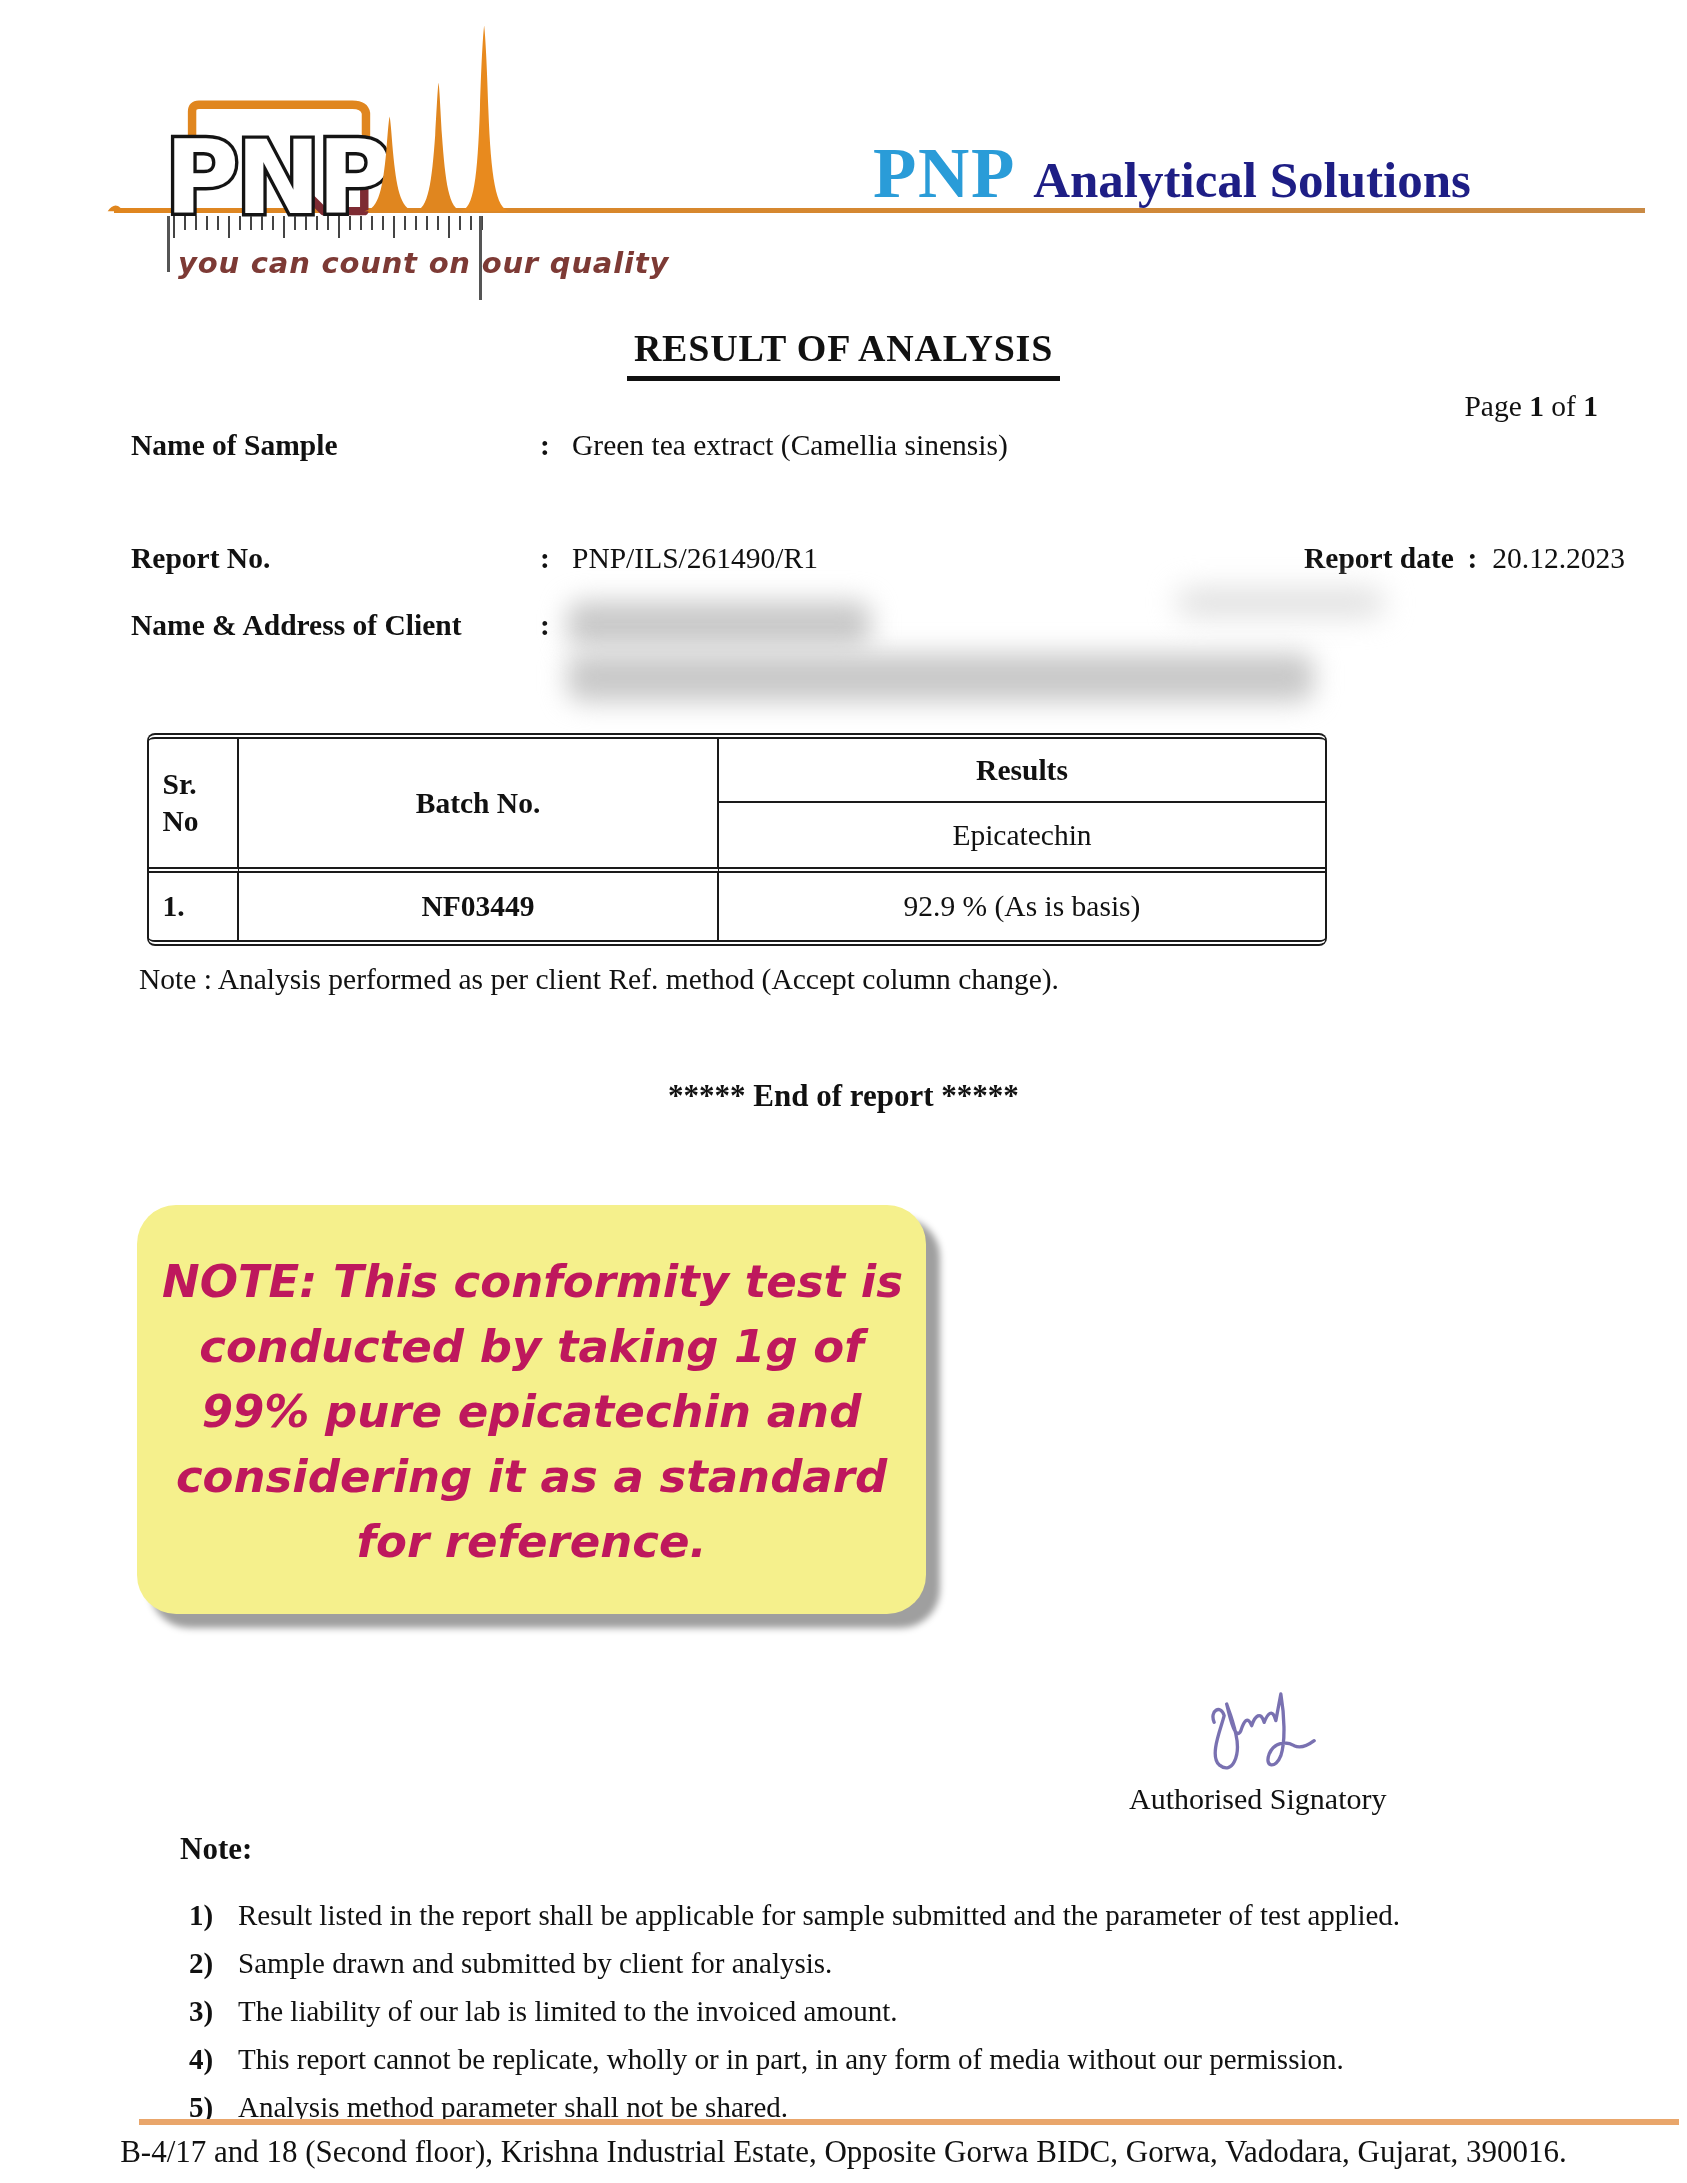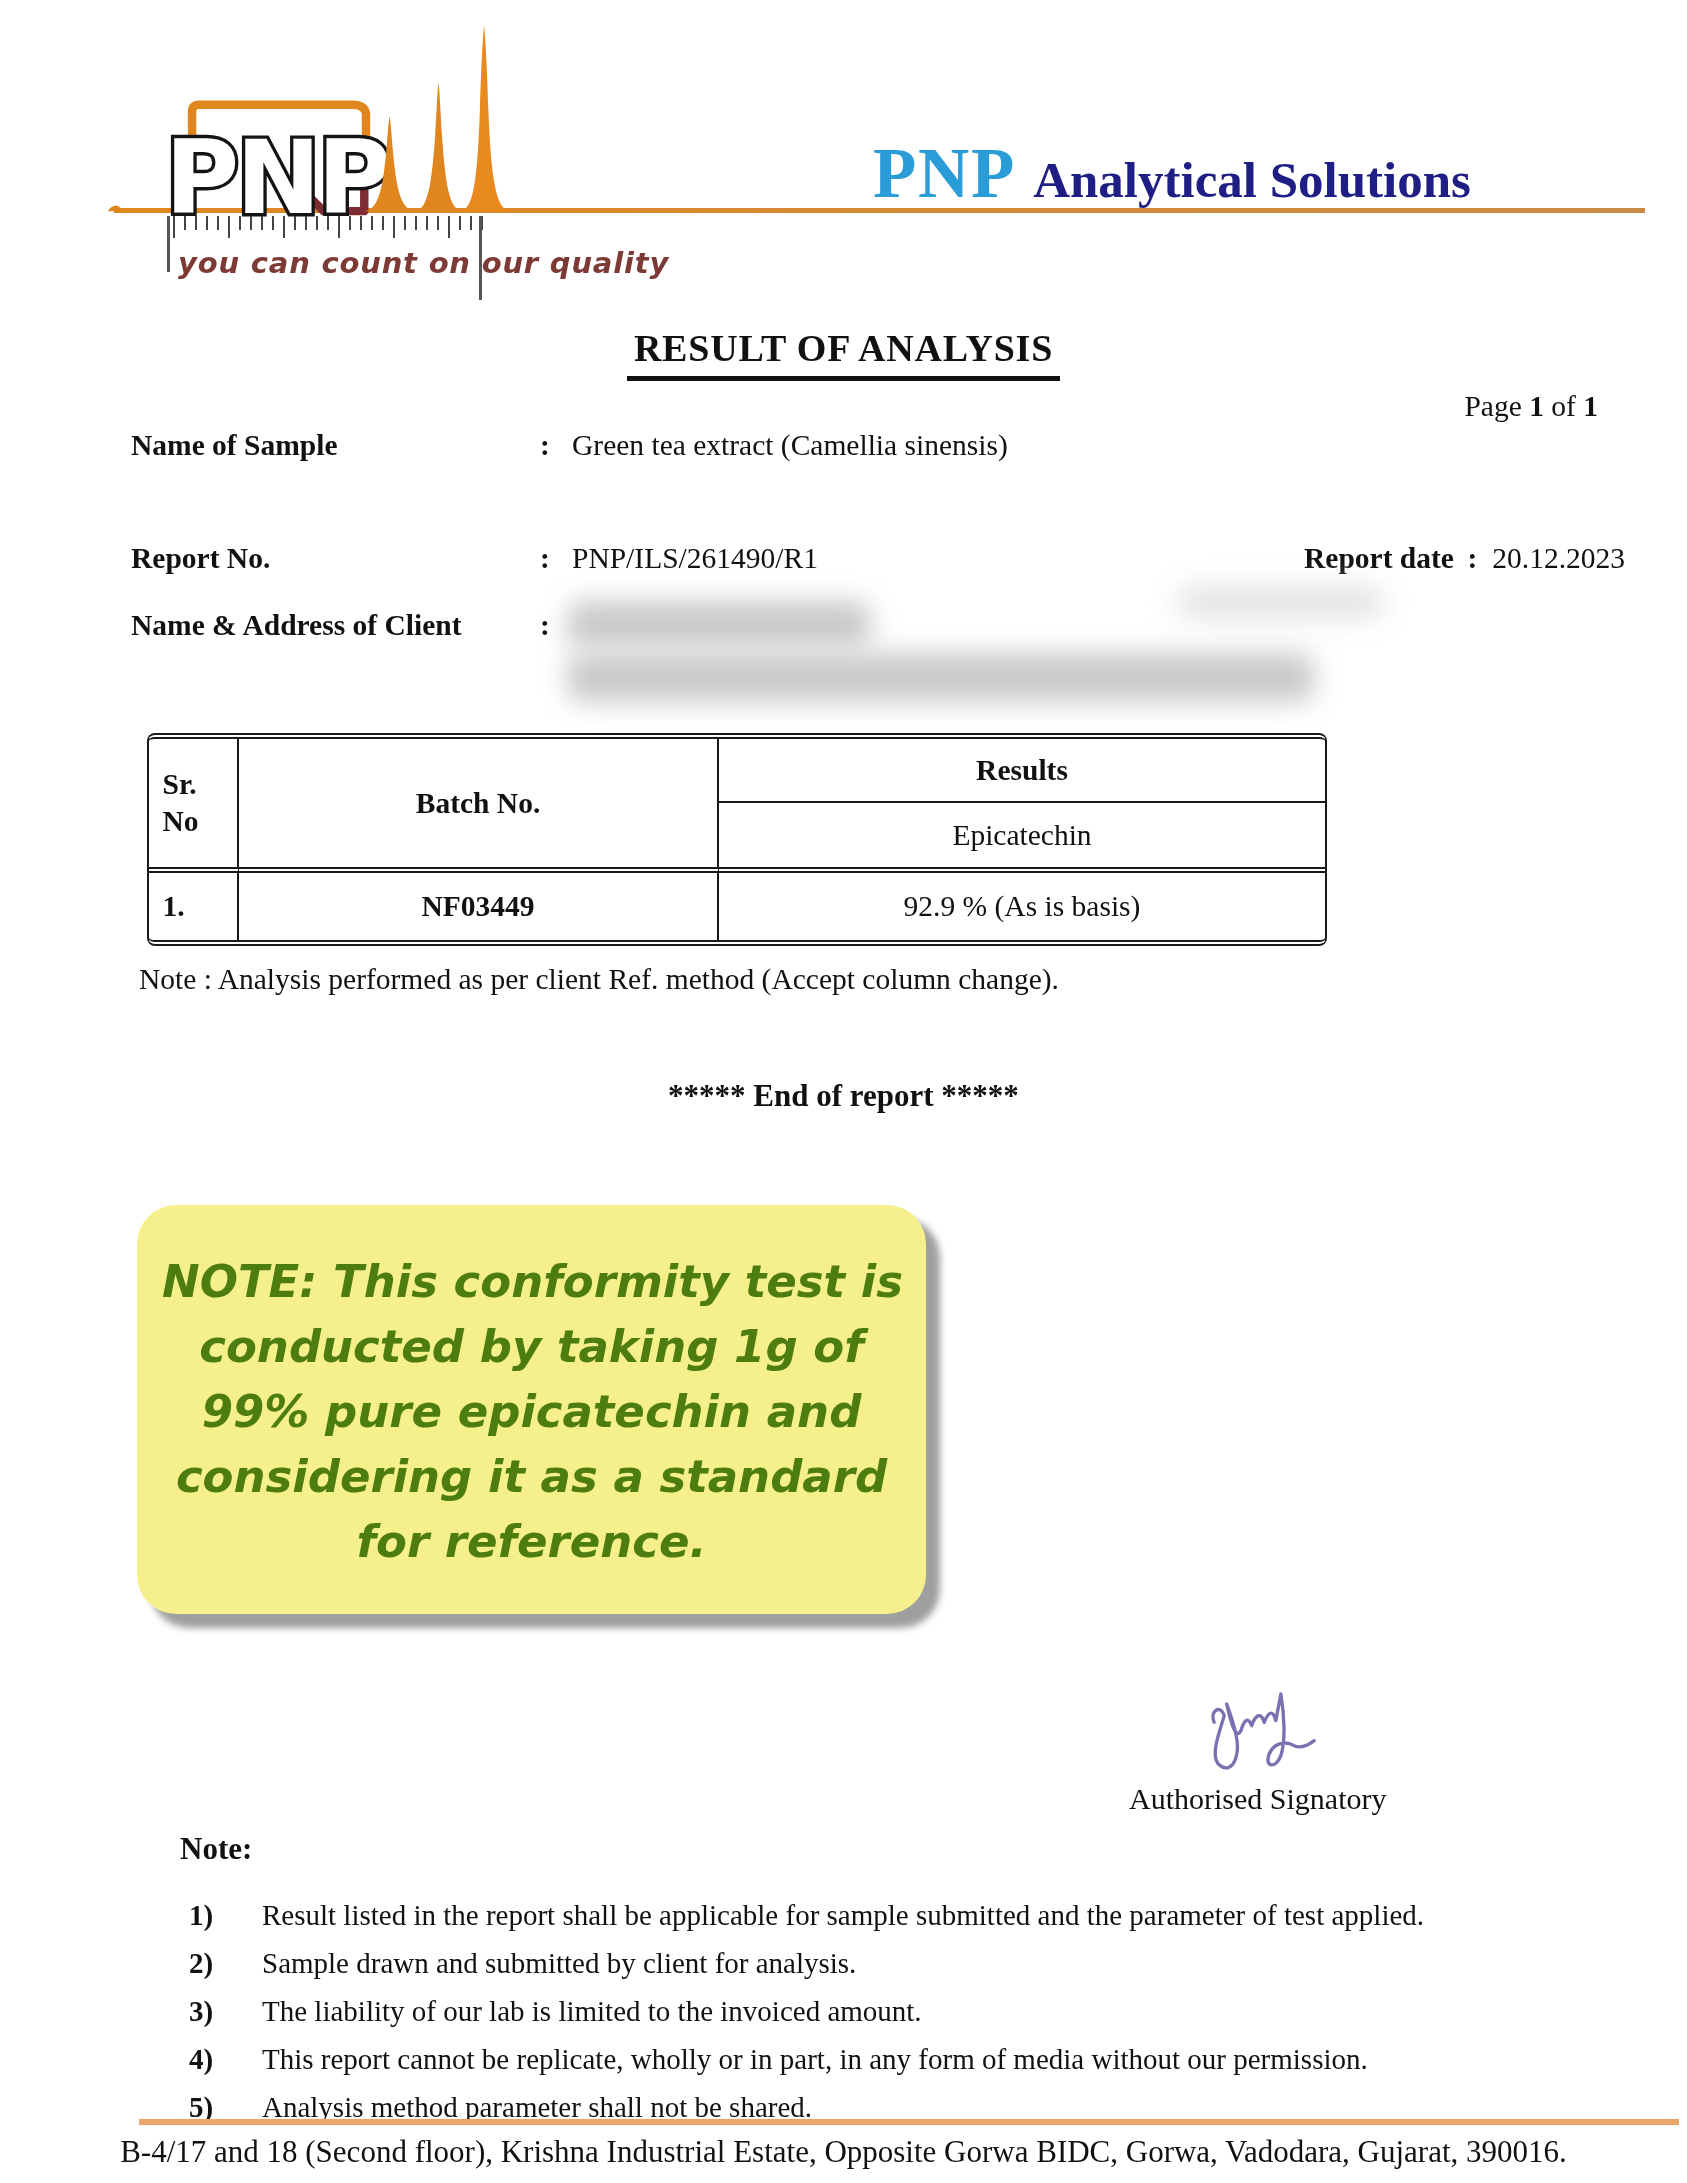--- a/index.html
+++ b/index.html
@@ -111,32 +111,32 @@
     position:absolute;left:137px;top:1205px;width:789px;box-sizing:border-box;
     background:var(--note-bg,#F5F08C);
     border-radius:39px;
     box-shadow:13.5px 13.5px 7.6px #9f9f9f;
     padding:44px 25px 40px 25px;
     text-align:center;
   }
   .note-box .nb-line{
     font-family:"DejaVu Sans","Liberation Sans",sans-serif;
     font-weight:bold;font-style:italic;
-    font-size:45px;line-height:65px;color:#4d7c0f;
+    font-size:45px;line-height:65px;color:#be185d;
     white-space:nowrap;
   }
   
   .signature{position:absolute;left:1198px;top:1679px;width:194px;height:100px;}
   .sig-label{position:absolute;left:1129px;top:1782px;font-size:30px;}
   
   .notes-heading{position:absolute;left:137px;top:1831px;font-weight:bold;font-size:31px;margin-left:43px;}
   .notes-list{position:absolute;left:189px;top:1891px;width:1451px;}
   .note-item{display:flex;font-size:29px;line-height:48px;}
   .note-num{font-weight:bold;width:49px;flex:0 0 auto;}
-  .note-text{white-space:nowrap;margin-left:24px;}
+  .note-text{white-space:nowrap;}
   
   .footer-line{
     position:absolute;left:139px;top:2119px;width:1540px;height:5.9px;
     background:var(--footer-line,#E9A66B);
   }
   .footer-address{
     position:absolute;left:0;top:2134px;width:1687px;text-align:center;
     font-size:31px;
   }
 </style>

